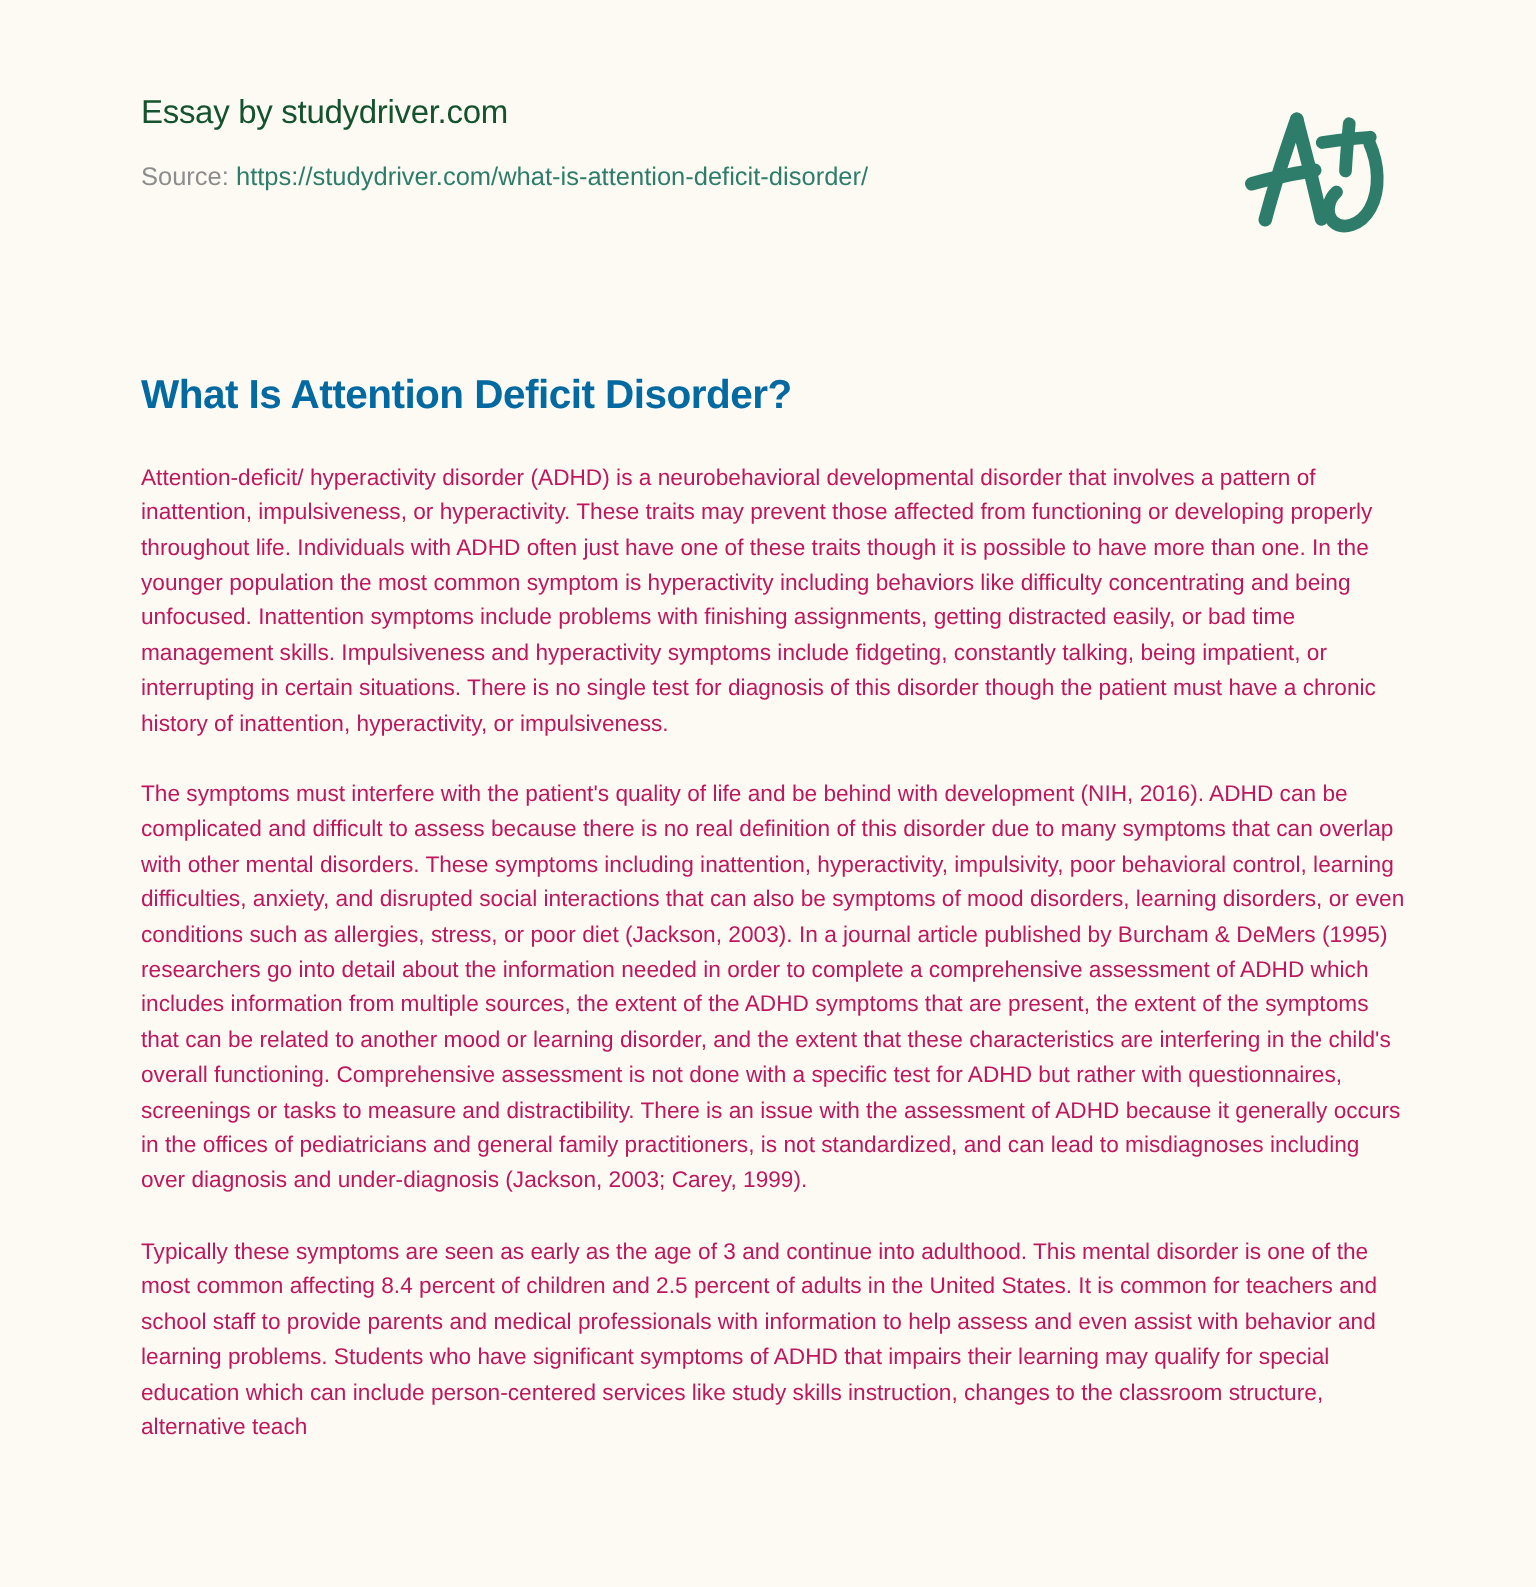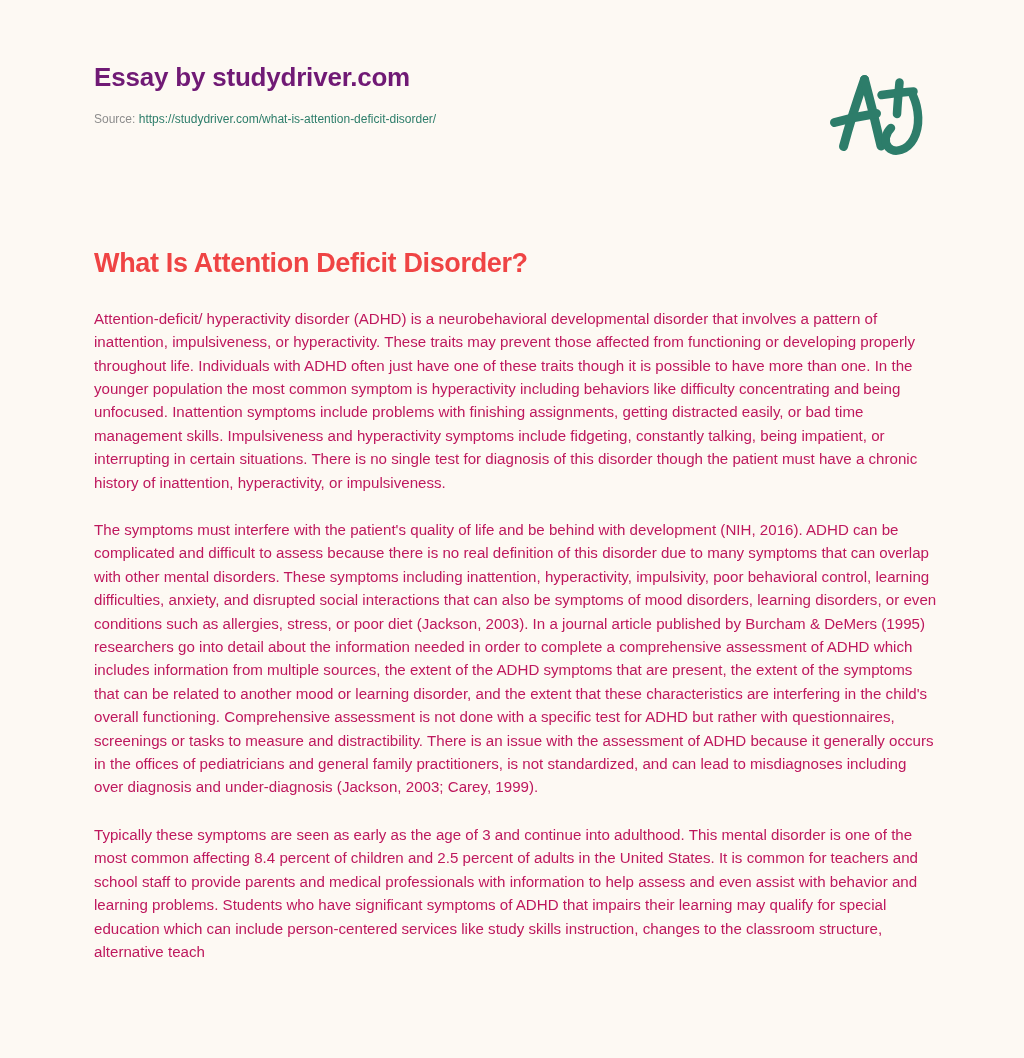--- a/index.html
+++ b/index.html
@@ -25,31 +25,31 @@
   
   .header {
     position: absolute;
     left: 94px;
     top: 62px;
     right: 80px;
     height: 110px;
   }
 
   .brand-line {
-    font-size: 26px;
-    font-weight: bold;
-    color: #701a75;
+    font-size: 22px;
+    font-weight: normal;
+    color: #14532d;
     letter-spacing: -0.2px;
     line-height: 1.2;
     margin: 0;
   }
 
   .source-line {
     margin-top: 19px;
-    font-size: 12px;
+    font-size: 17px;
     color: #8d8d8d;
     line-height: 1.3;
     white-space: nowrap;
   }
   .source-label {
     color: #8d8d8d;
   }
   .source-url {
     color: #2d7d6a;
     text-decoration: none;
@@ -74,21 +74,21 @@
     position: absolute;
     left: 94px;
     top: 247px;
     width: 845px;
   }
 
   .article-title {
     margin: 0;
     font-size: 27px;
     font-weight: bold;
-    color: #ef4444;
+    color: #0369a1;
     letter-spacing: -0.35px;
     line-height: 1.25;
   }
 
   .body-copy {
     margin-top: 26px;
   }
 
   .body-copy p {
     margin: 0 0 24px 0;

